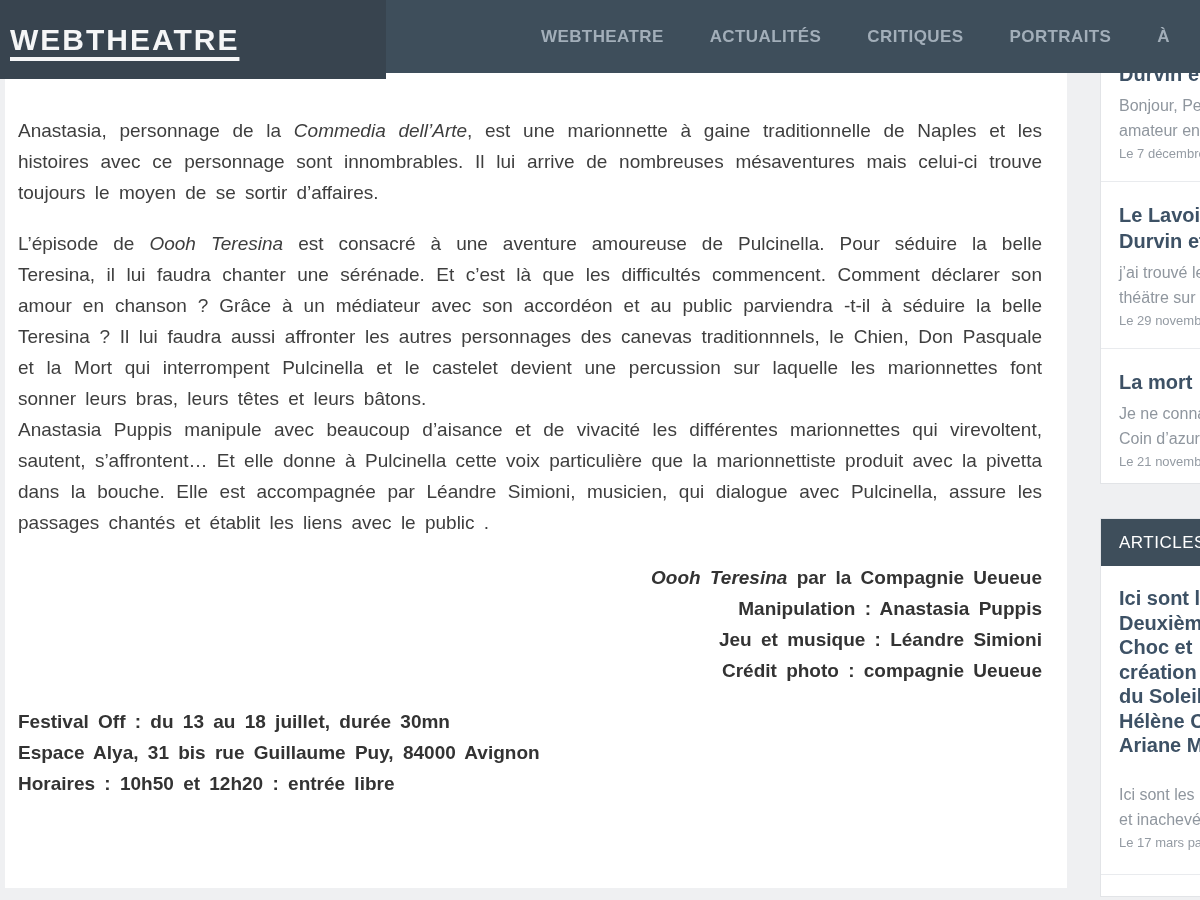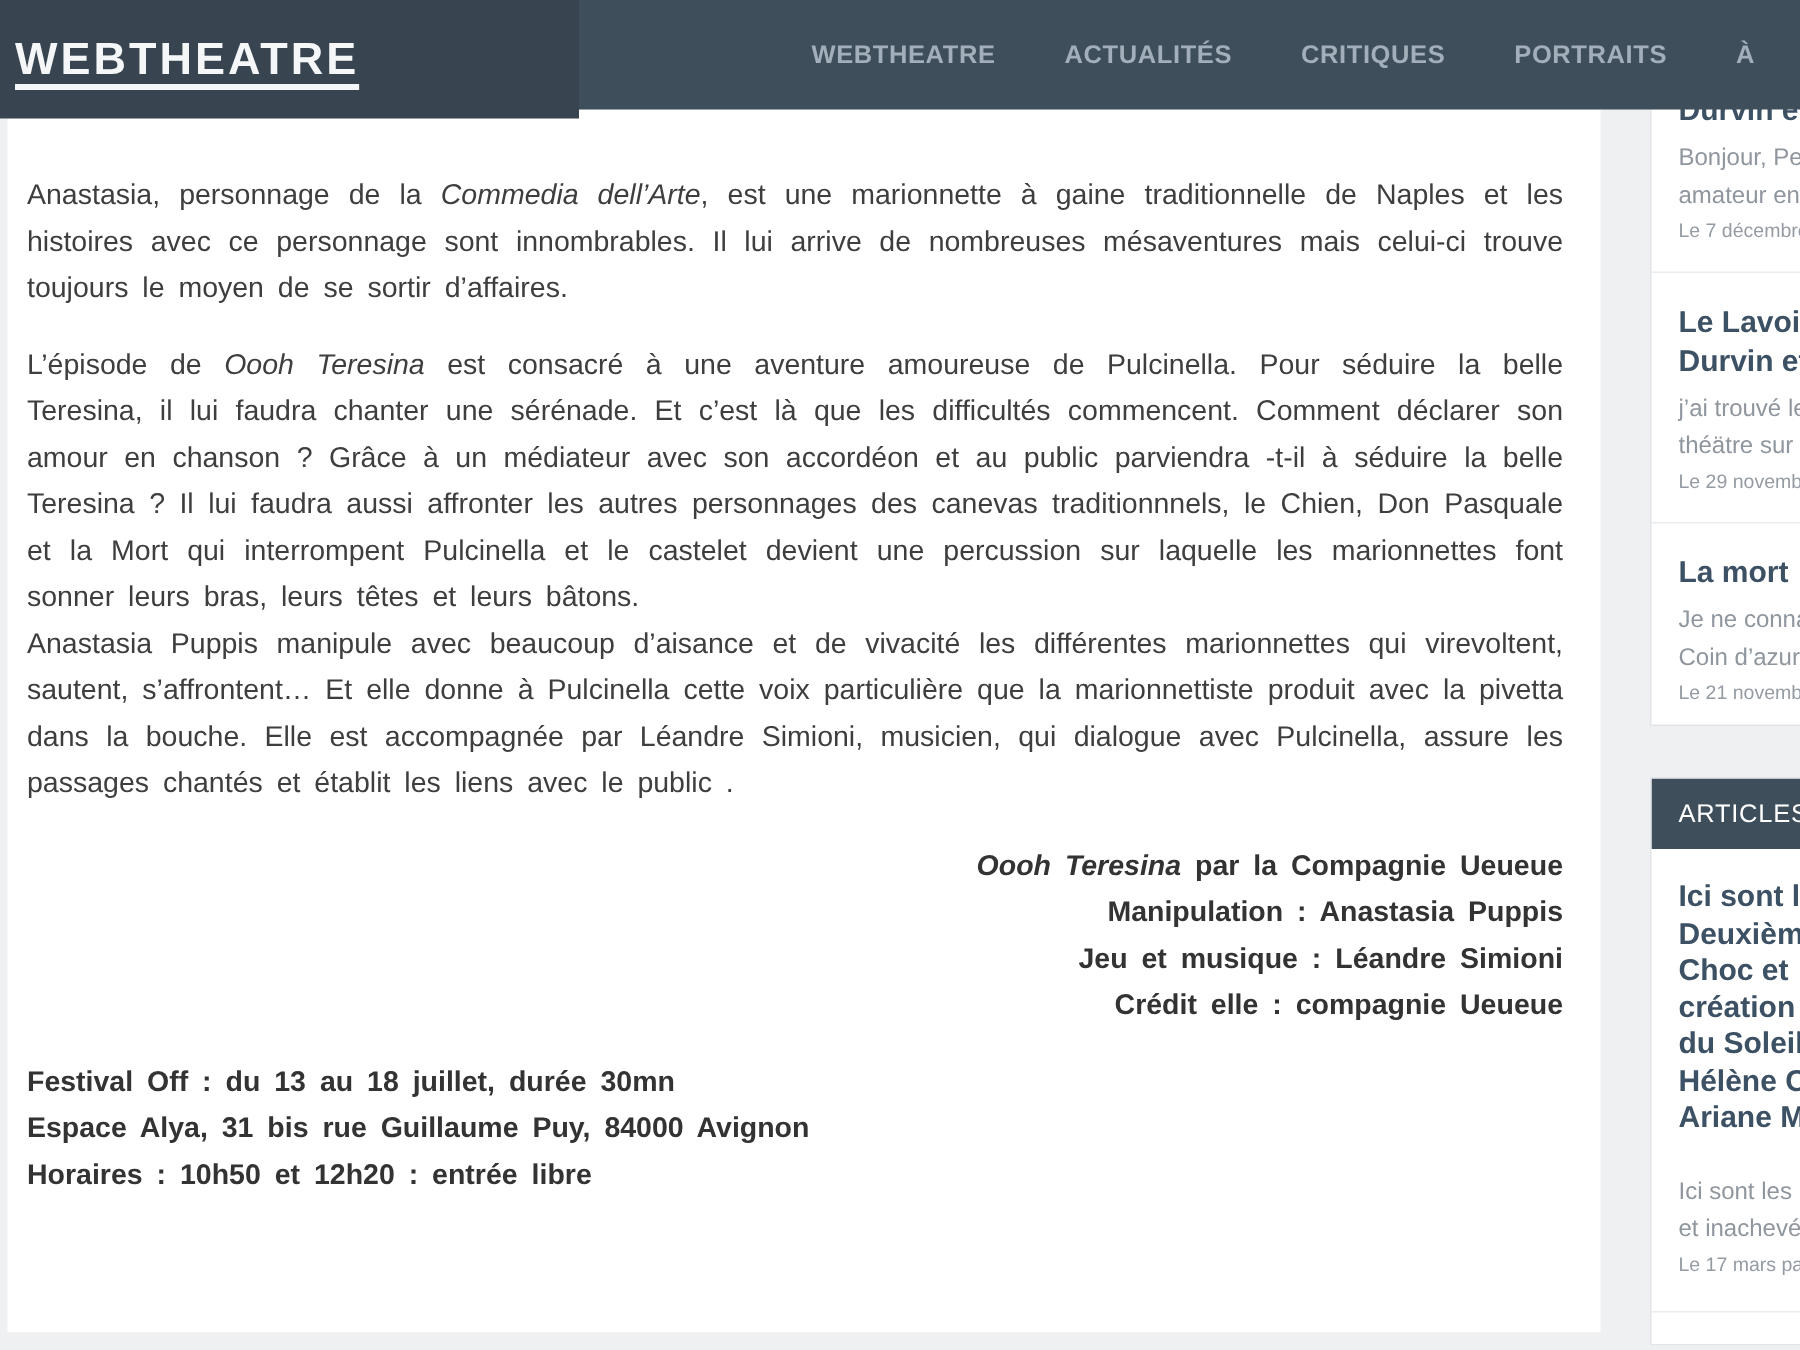--- a/index.html
+++ b/index.html
@@ -97,21 +97,21 @@
 
     <p class="nogap"><span>L’épisode de </span><em>Oooh Teresina</em><span> est consacré à une aventure amoureuse de Pulcinella. Pour séduire la belle Teresina, il lui faudra chanter une sérénade. Et c’est là que les difficultés commencent. Comment déclarer son amour en chanson ? Grâce à un médiateur avec son accordéon et au public parviendra -t-il à séduire la belle Teresina ? Il lui faudra aussi affronter les autres personnages des canevas traditionnnels, le Chien, Don Pasquale et la Mort qui interrompent Pulcinella et le castelet devient une percussion sur laquelle les marionnettes font sonner leurs bras, leurs têtes et leurs bâtons.</span></p>
 
     <p><span>Anastasia Puppis manipule avec beaucoup d’aisance et de vivacité les différentes marionnettes qui virevoltent, sautent, s’affrontent… Et elle donne à Pulcinella cette voix particulière que la marionnettiste produit avec la pivetta dans la bouche. Elle est accompagnée par Léandre Simioni, musicien, qui dialogue avec Pulcinella, assure les passages chantés et établit les liens avec le public .</span></p>
 
 
     <div class="credits-block">
       <div><em>Oooh Teresina</em><span> par la Compagnie Ueueue</span></div>
       <div>Manipulation : Anastasia Puppis</div>
       <div>Jeu et musique : Léandre Simioni</div>
-      <div>Crédit elle : compagnie Ueueue</div>
+      <div>Crédit photo : compagnie Ueueue</div>
     </div>
 
     <div class="festival-block">
       <div>Festival Off : du 13 au 18 juillet, durée 30mn</div>
       <div>Espace Alya, 31 bis rue Guillaume Puy, 84000 Avignon</div>
       <div>Horaires : 10h50 et 12h20 : entrée libre</div>
     </div>
   </div>
 </div>
 

